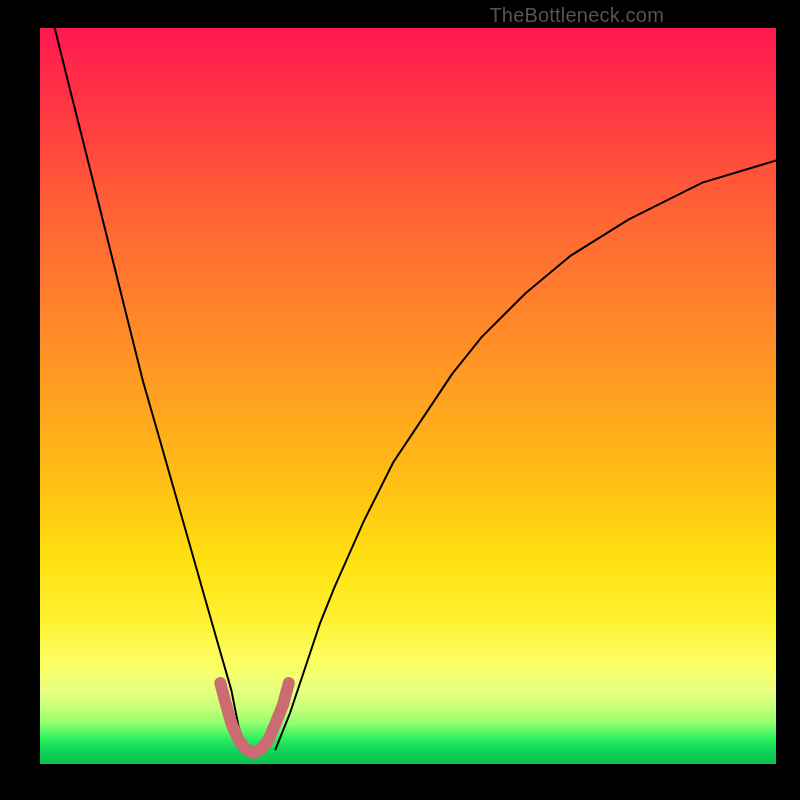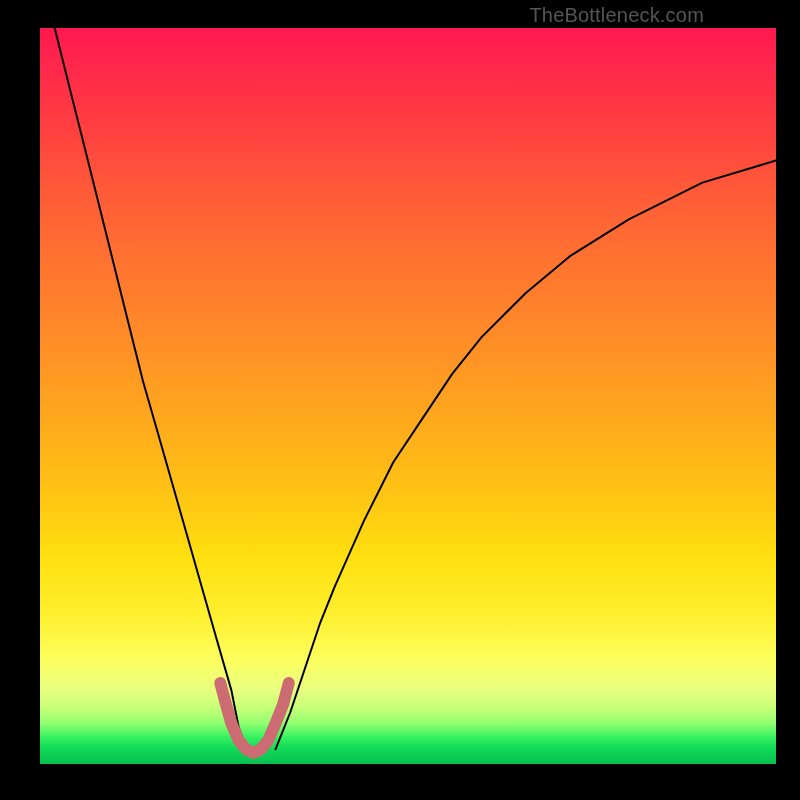--- a/index.html
+++ b/index.html
@@ -8,21 +8,20 @@
     width: 800px;
     height: 800px;
     background: #000000;
     font-family: Arial, Helvetica, sans-serif;
     overflow: hidden;
   }
   .page {
     position: relative;
     width: 688px;
     height: 800px;
-    padding-left: 40px;
   }
   .watermark {
     position: absolute;
     top: 4px;
     right: 24px;
     color: #555555;
     font-size: 20px;
     font-weight: 500;
     letter-spacing: 0.2px;
     z-index: 20;

